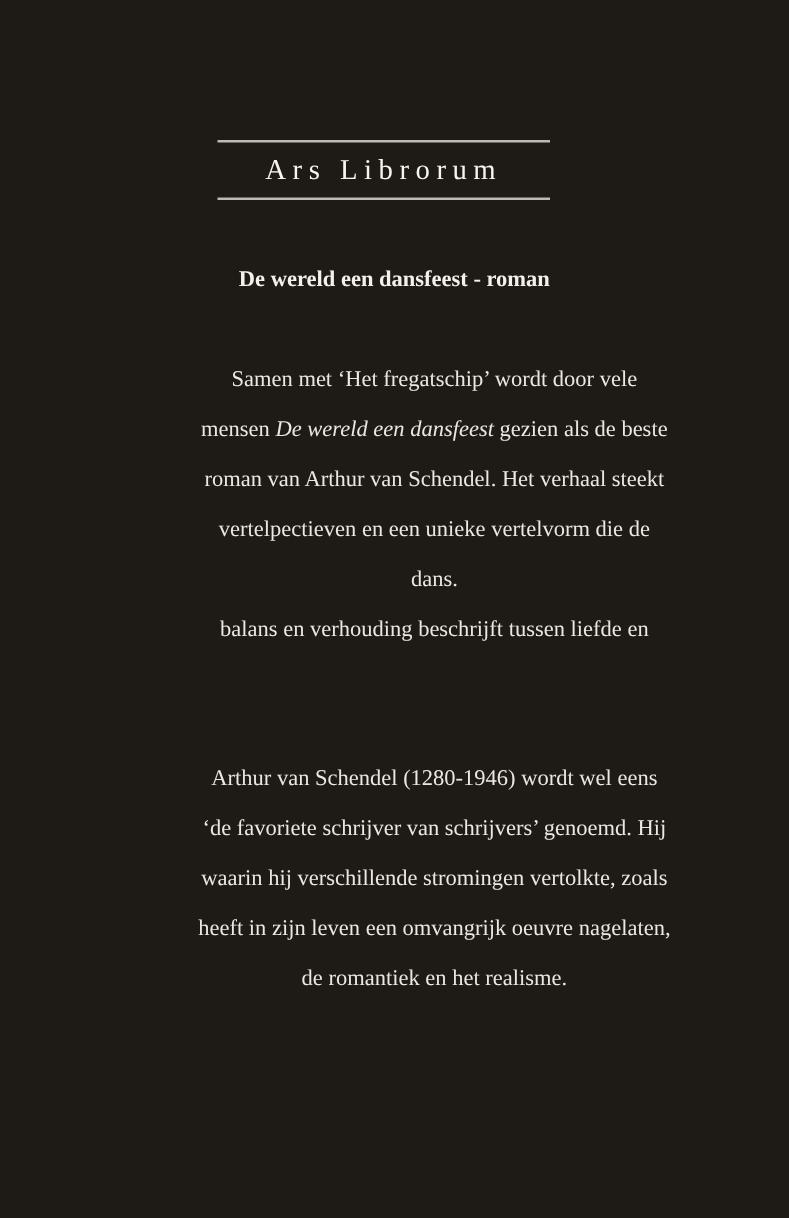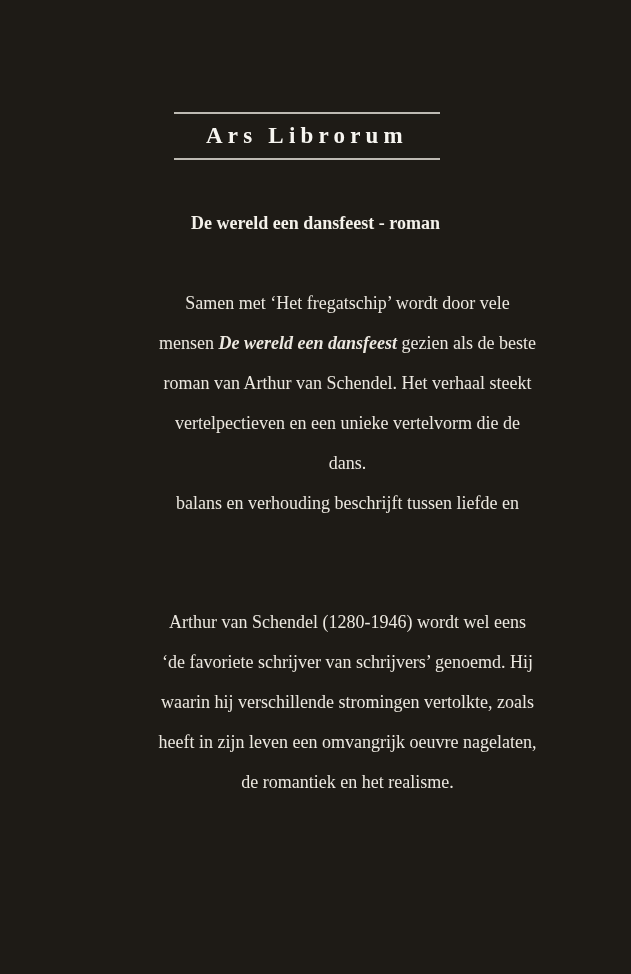--- a/index.html
+++ b/index.html
@@ -34,21 +34,21 @@
     .brand .title {
       position: absolute;
       left: 0;
       top: 11px;
       width: 266px;
       text-align: center;
       font-size: 23px;
       letter-spacing: 5.2px;
       line-height: 26px;
       color: #f7f5f0;
-      font-weight: bold;
+      font-weight: normal;
     }
     .subtitle {
       position: absolute;
       left: 0;
       top: 212px;
       width: 631px;
       text-align: center;
       font-weight: bold;
       font-size: 18px;
       line-height: 22px;
@@ -64,21 +64,20 @@
       margin-left: 32px;
     }
     .body-text .line {
       display: block;
       height: 40px;
       line-height: 40px;
       white-space: nowrap;
     }
     .body-text em {
       font-style: italic;
-      font-weight: bold;
     }
     .p1 { top: 283px; }
     .p2 { top: 602px; }
   </style>
 </head>
 <body>
 
 <div class="brand">
   <div class="rule top"></div>
   <div class="title">Ars Librorum</div>

